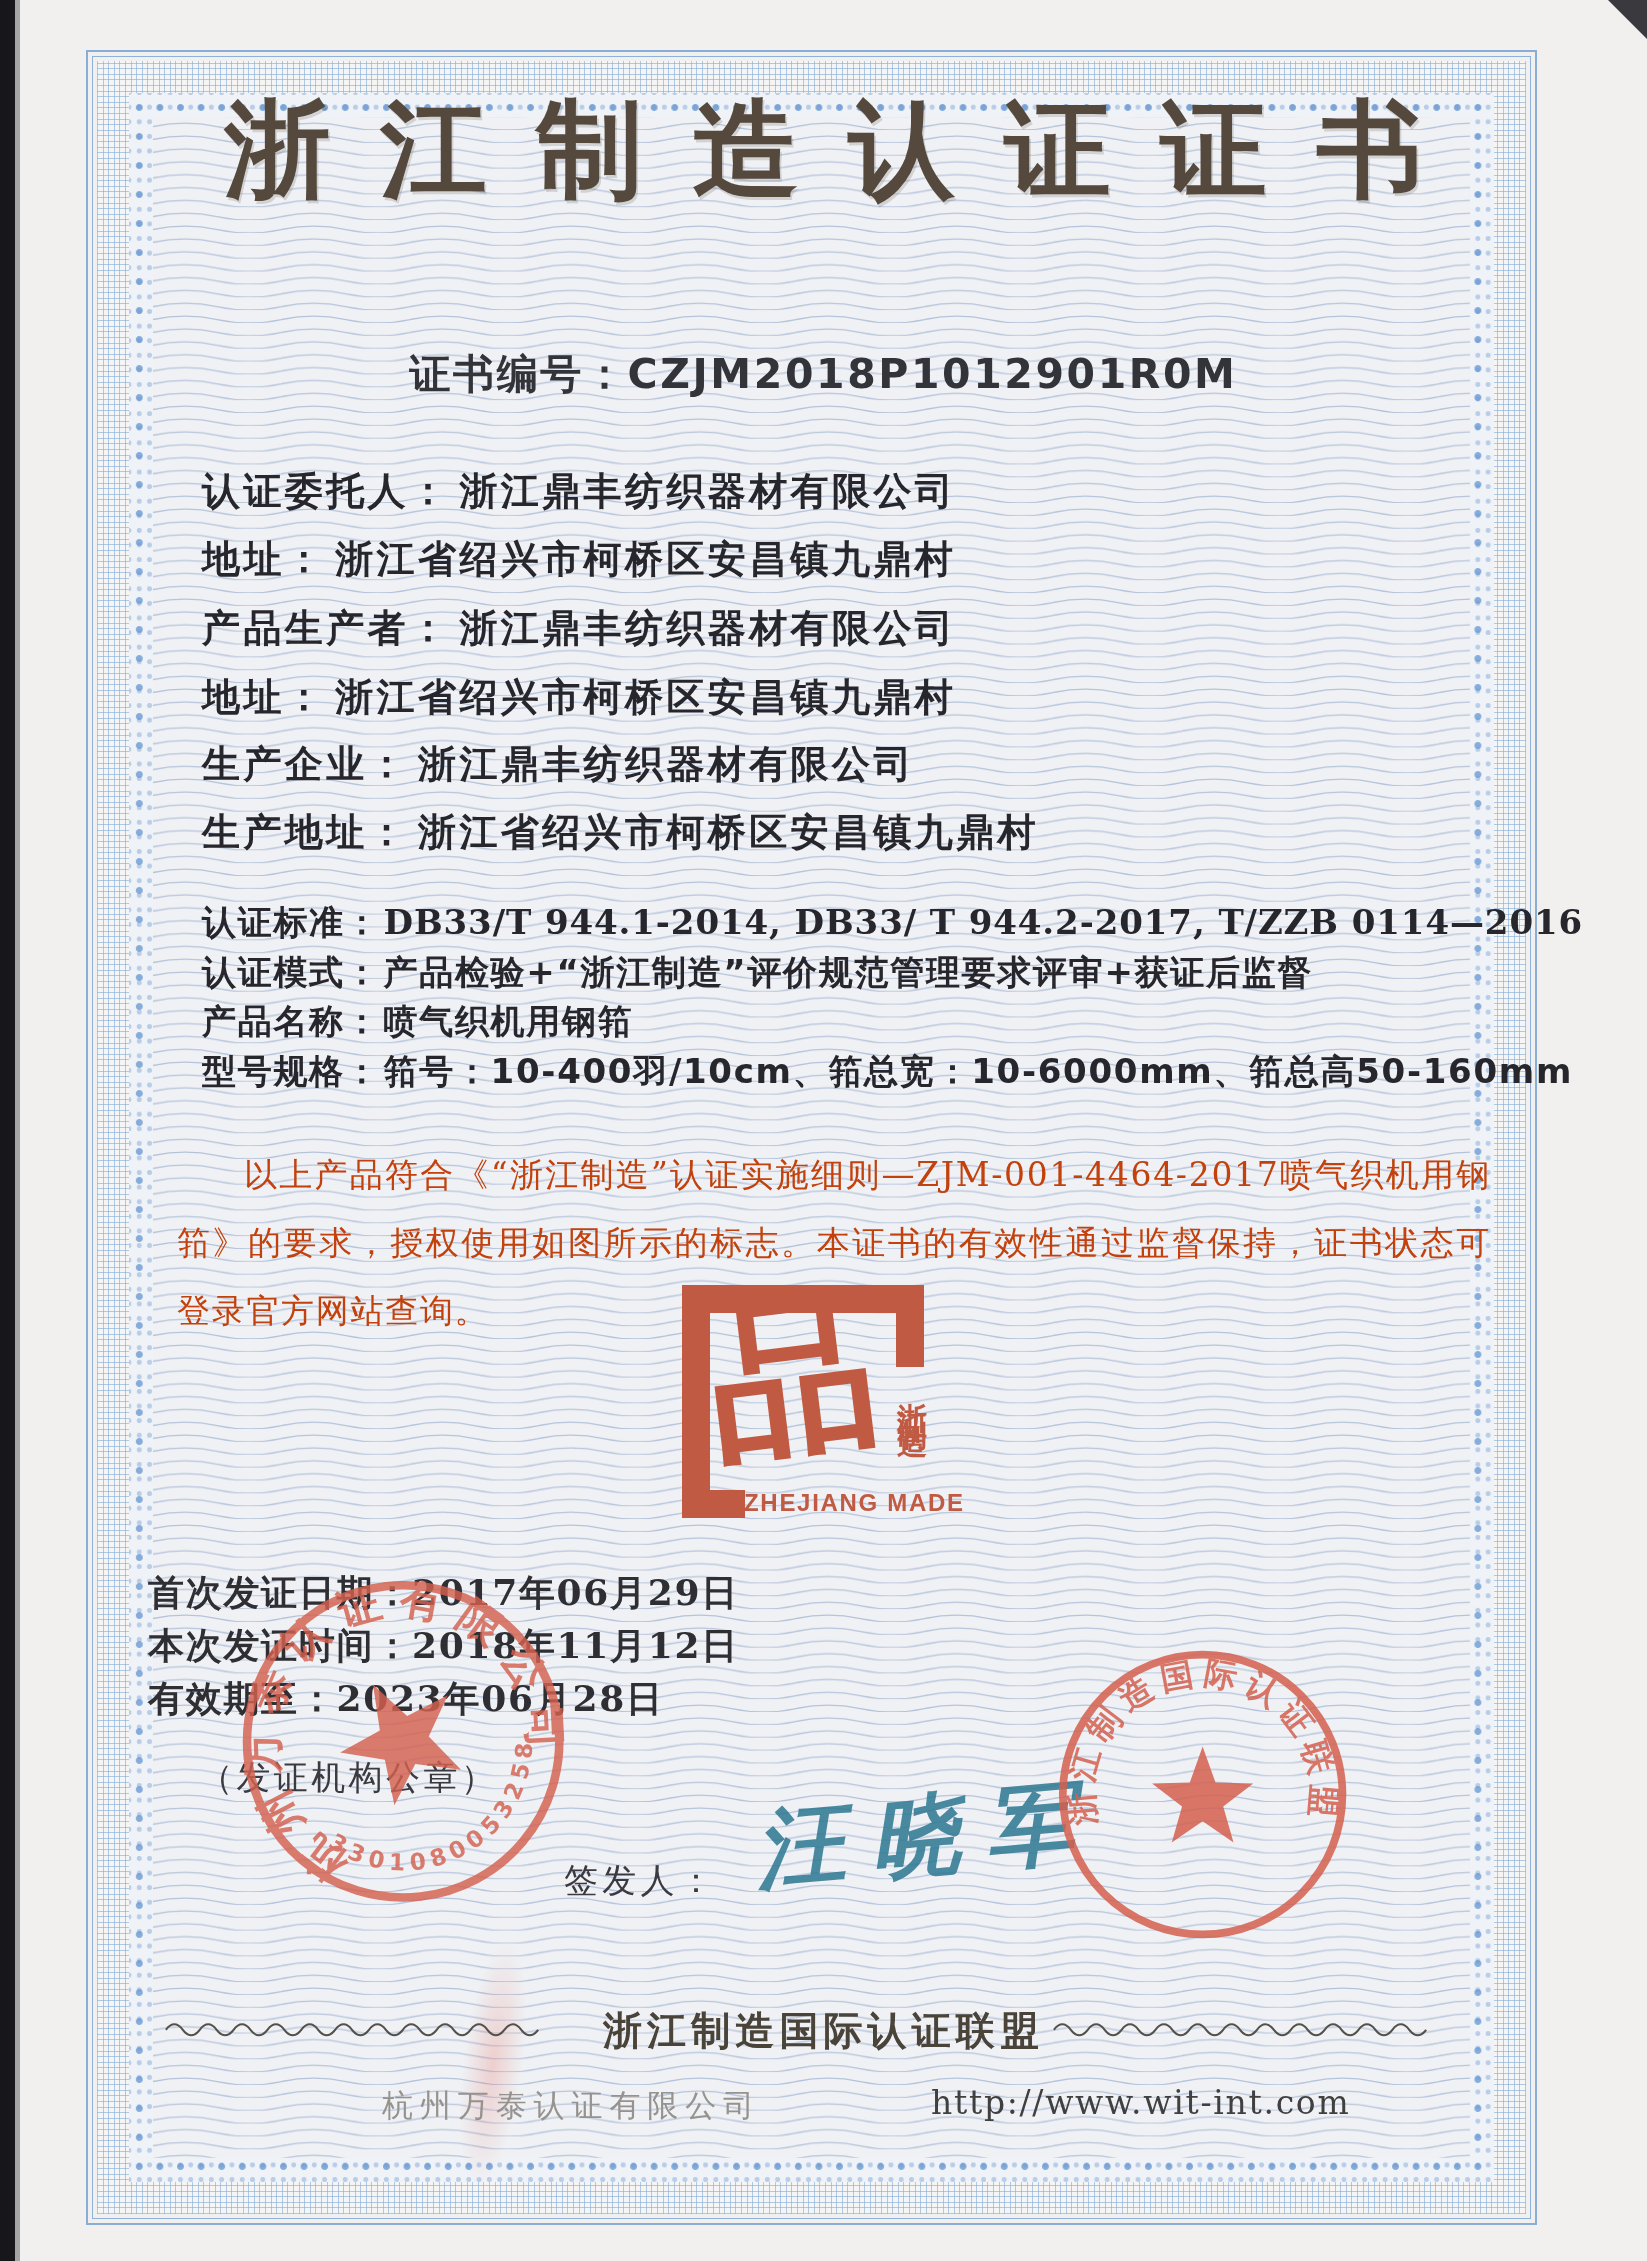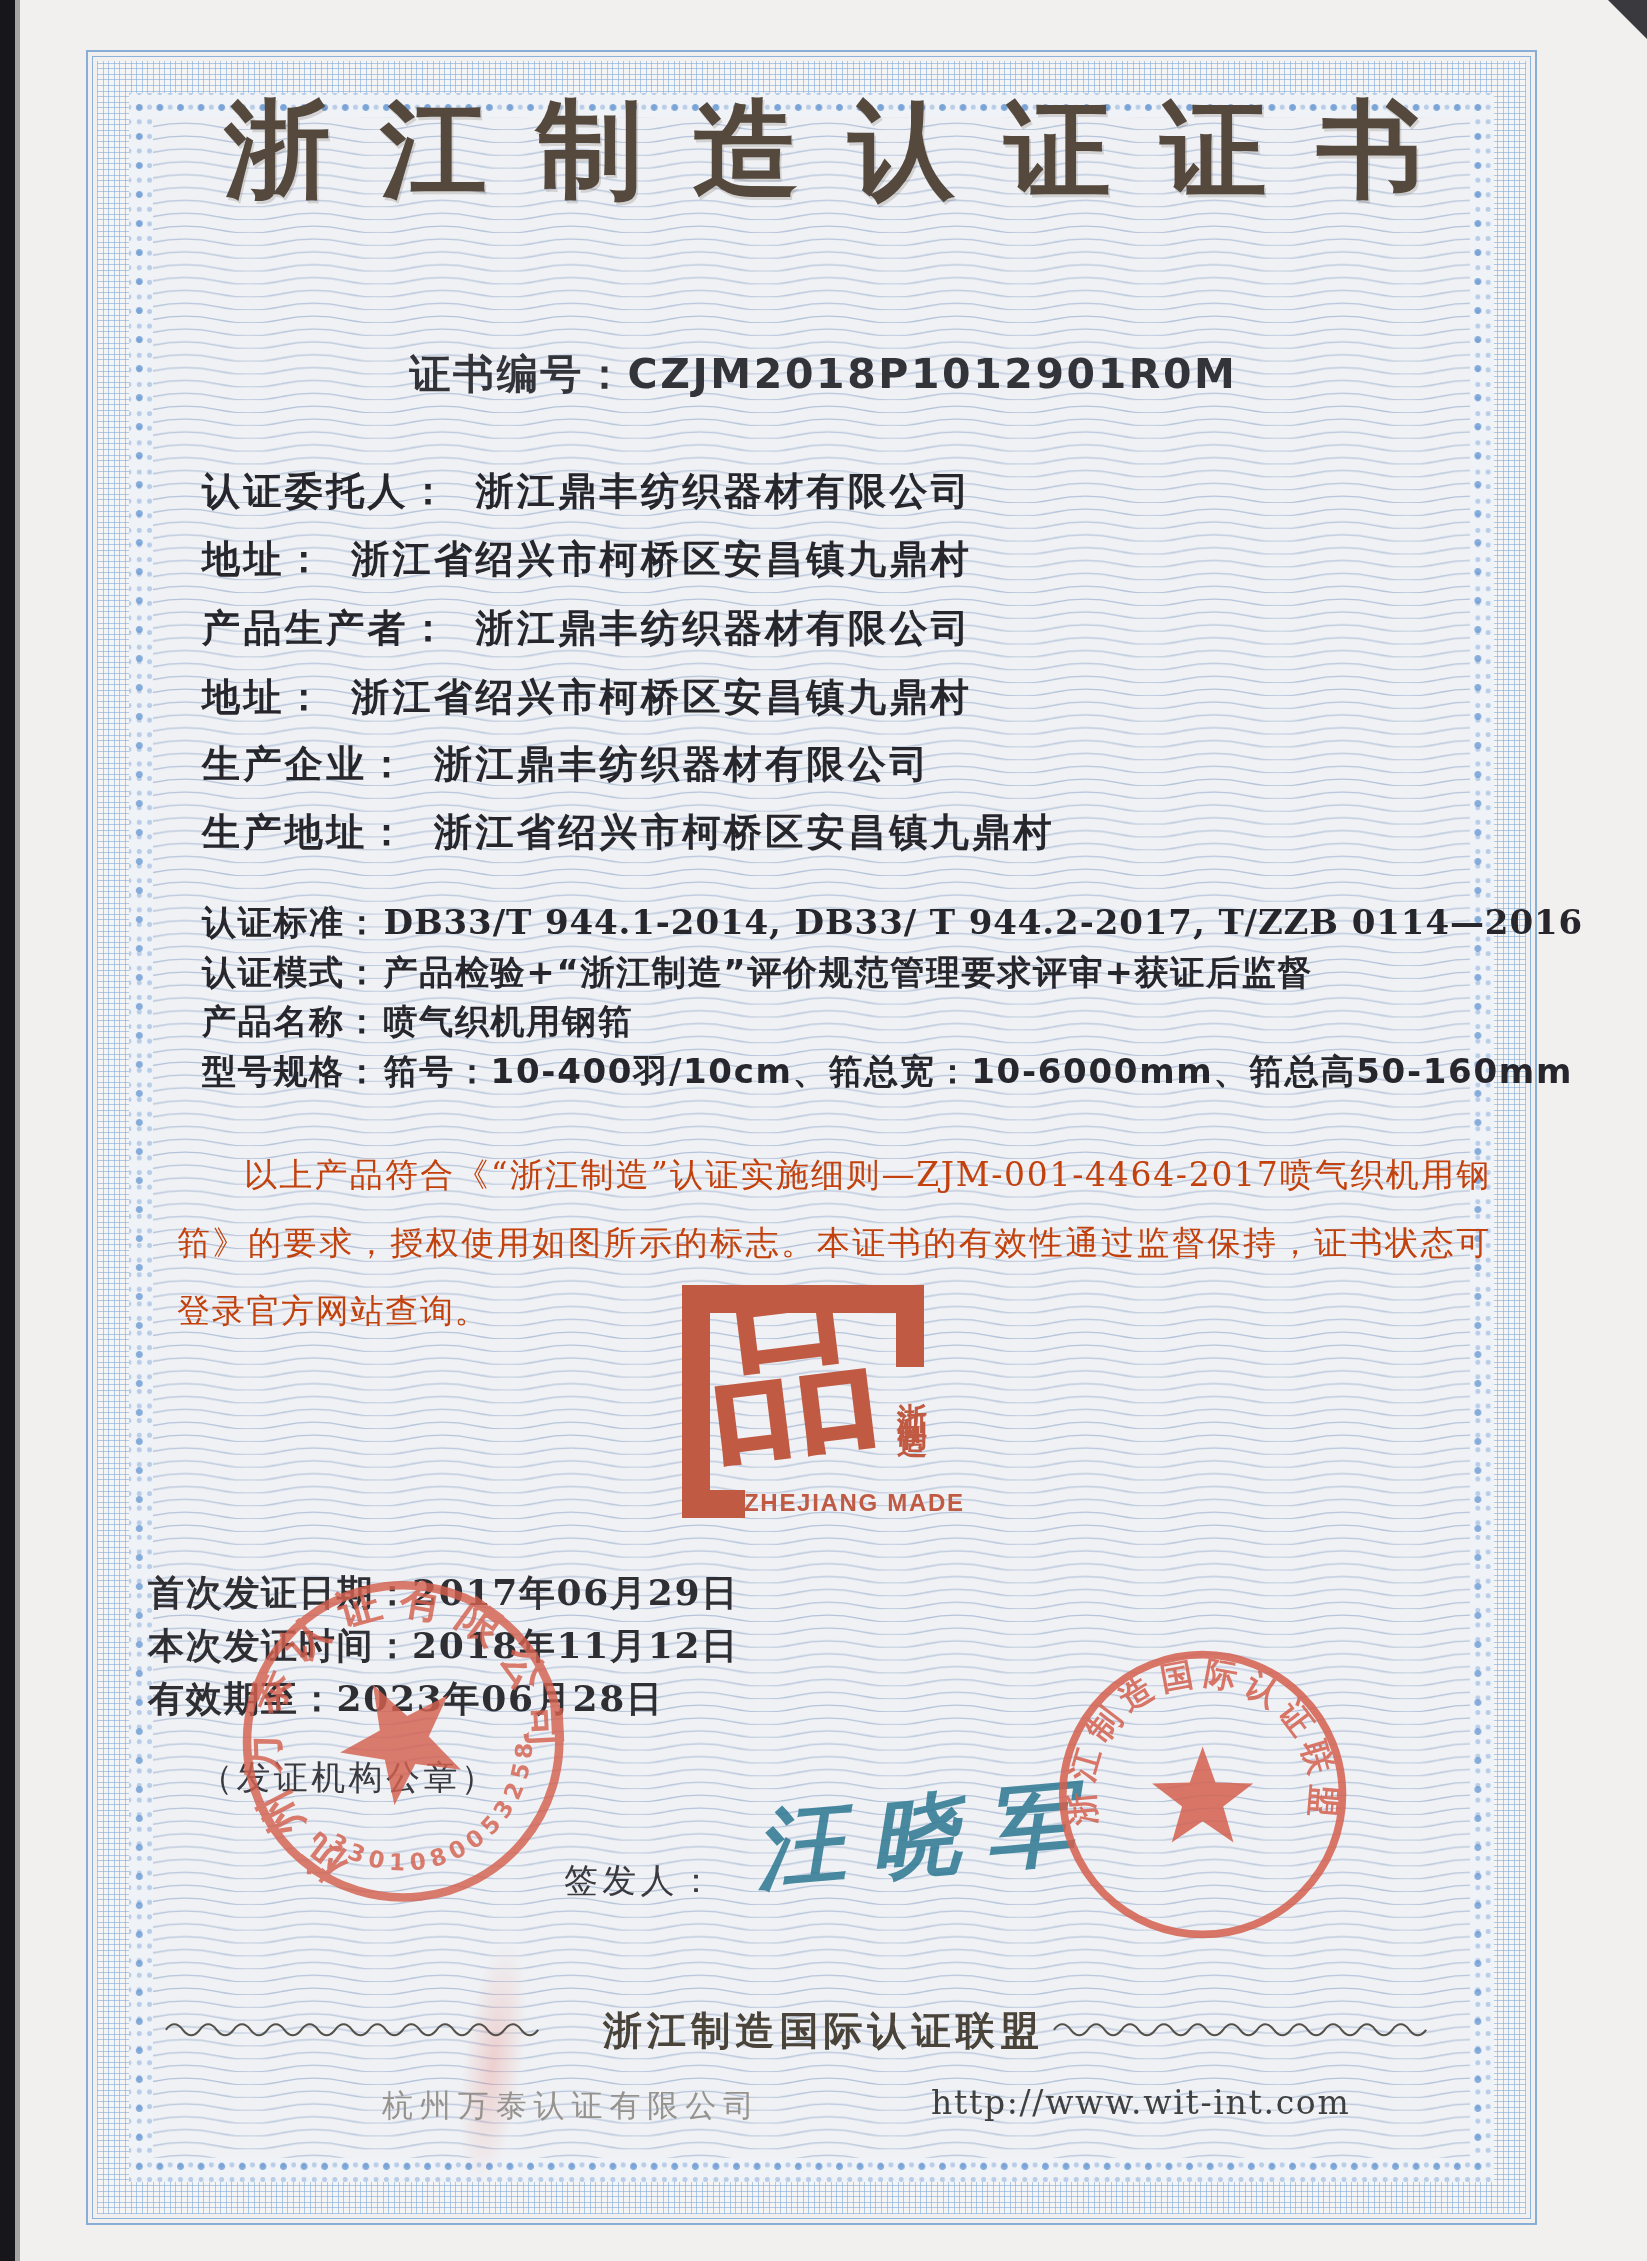--- a/index.html
+++ b/index.html
@@ -36,21 +36,21 @@
   .interior svg{display:block;width:100%;height:100%;}
 
   
   .title{position:absolute;top:79px;left:0;width:100%;text-align:center;
     font-family:"DejaVu Serif",serif;font-weight:700;font-size:106px;color:#55493e;
     letter-spacing:50px;text-indent:50px;text-shadow:1.7px 2.6px 0 rgba(85,73,62,.18);}
   .certno{position:absolute;top:347px;left:0;width:100%;text-align:center;
     font-weight:700;font-size:41px;color:#33333a;letter-spacing:2.6px;}
   .field-row{position:absolute;left:202px;font-weight:700;font-size:38px;color:#26262c;
     letter-spacing:3.4px;white-space:nowrap;}
-  .field-row .lbl{margin-right:25px;}
+  .field-row .lbl{margin-right:9px;}
   .f1{top:466px}.f2{top:534px}.f3{top:603px}.f4{top:672px}.f5{top:739px}.f6{top:807px}
   .spec-row{position:absolute;left:202px;font-weight:700;font-size:34px;color:#26262c;
     letter-spacing:1.7px;white-space:nowrap;}
   .spec-row .lbl{margin-right:3px;}
   .s1{top:900px}.s2{top:950px}.s3{top:999px}.s4{top:1049px}
   .serif-val{font-family:"DejaVu Serif",serif;letter-spacing:0.9px;}
   .statement{position:absolute;left:177px;top:1141px;width:1314px;
     font-family:"DejaVu Serif",serif;font-size:33px;line-height:68px;color:#c2410c;
     text-align:justify;text-indent:67px;letter-spacing:1.7px;}
 

